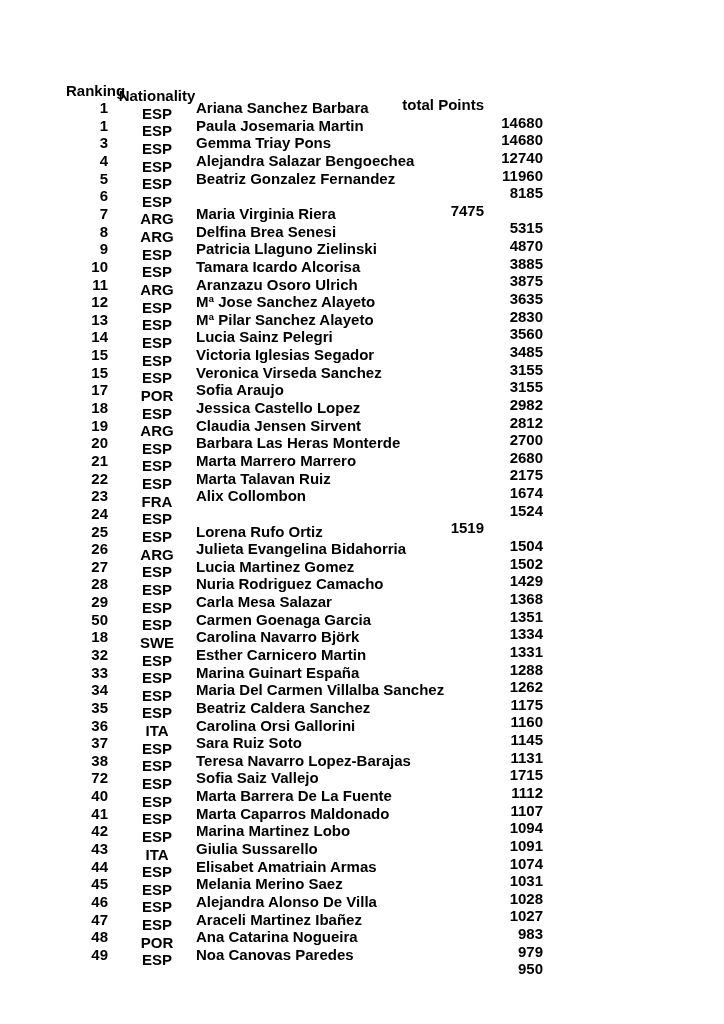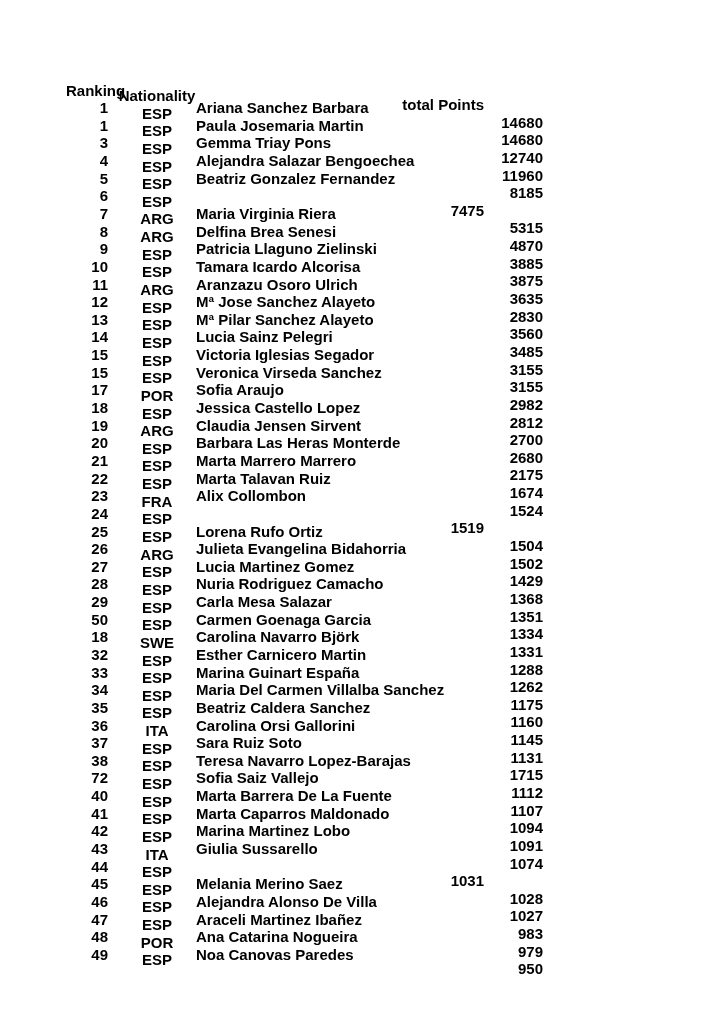--- a/index.html
+++ b/index.html
@@ -300,20 +300,21 @@
         </div>
         <div class="row">
           <span class="cell c-rank">43</span>
           <span class="cell c-nat">ITA</span>
           <span class="cell c-name">Giulia Sussarello</span>
           <span class="cell c-pts">1074</span>
         </div>
         <div class="row">
           <span class="cell c-rank">44</span>
           <span class="cell c-nat">ESP</span>
+          <span class="cell c-name">Elisabet Amatriain Armas</span>
           <span class="cell c-pts">1031</span>
         </div>
         <div class="row">
           <span class="cell c-rank">45</span>
           <span class="cell c-nat">ESP</span>
           <span class="cell c-name">Melania Merino Saez</span>
           <span class="cell c-pts">1028</span>
         </div>
         <div class="row">
           <span class="cell c-rank">46</span>

